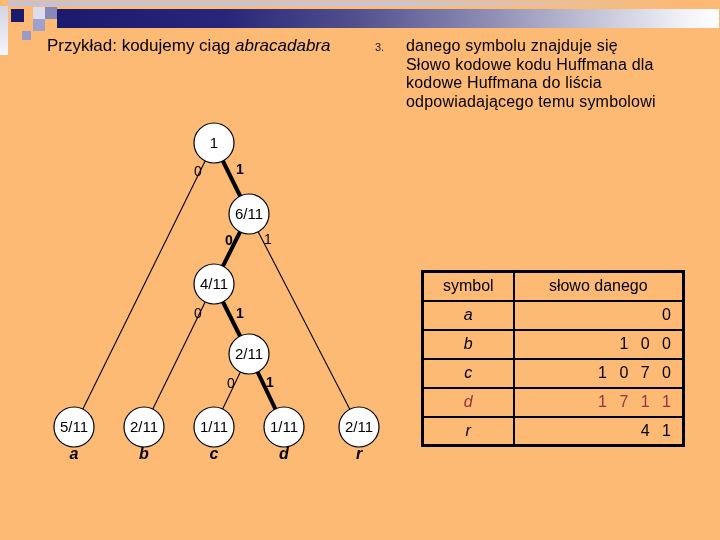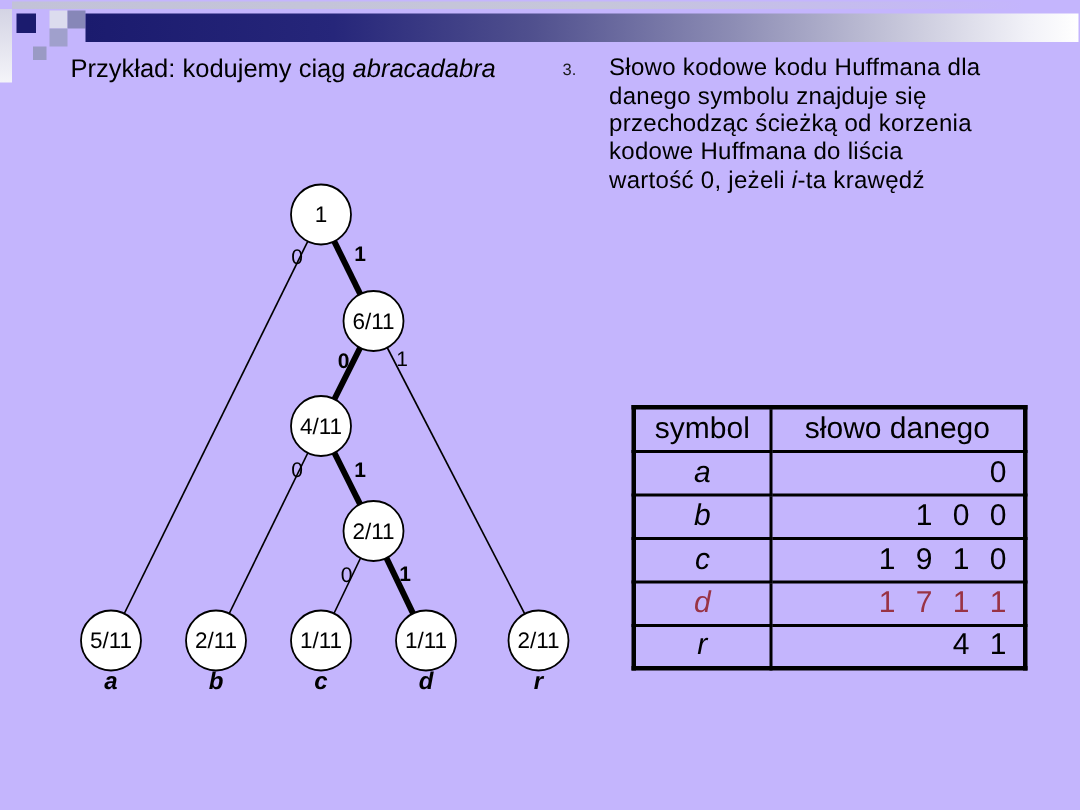--- a/index.html
+++ b/index.html
@@ -1,17 +1,17 @@
 <!DOCTYPE html>
 <html><head>
 <meta charset="utf-8">
 <style>
   html,body{margin:0;padding:0;background:#fff;}
   .slide{
-    position:relative;width:720px;height:540px;background:#c4b5fd;overflow:hidden;
+    position:relative;width:720px;height:540px;background:#fdba74;overflow:hidden;
     font-family:"Liberation Sans", sans-serif;color:#000;
   }
   
   .deco{position:absolute;}
   .top-strip{left:8px;top:1px;width:711px;height:5px;
     background:linear-gradient(to right,#c2c2d8 0%,#c6c6da 55%,rgba(255,255,255,0) 95%);}
   .left-strip{left:0;top:6px;width:8px;height:49px;
     background:linear-gradient(to bottom,#d4d4e4,#f4f4f9);}
   .sq-navy{left:11px;top:9px;width:13px;height:13px;background:#1b1b6e;}
   .sq-pale{left:33px;top:7px;width:12px;height:12px;background:#dcdcee;}
@@ -21,21 +21,21 @@
   .grad-bar{left:57px;top:9px;width:662px;height:19px;
     background:linear-gradient(to right,#1b1b6e 0%,#26267a 25%,#50508e 45%,#8c8cb4 65%,#c6c6da 82%,#f2f2f8 95%,#ffffff 100%);}
   
   .title{position:absolute;left:47px;top:36px;font-size:17px;line-height:20px;white-space:nowrap;}
   
   .note-number{position:absolute;left:375px;top:41px;font-size:11px;color:#1a1a1a;}
   .note-text{position:absolute;left:406px;top:37px;width:302px;font-size:16px;
     line-height:18.7px;letter-spacing:0.2px;}
   
   .code-table{position:absolute;left:421px;top:270px;width:264px;
-    border-collapse:collapse;table-layout:fixed;font-size:20px;}
+    border-collapse:collapse;table-layout:fixed;font-size:16px;}
   .code-table th,.code-table td{border:2px solid #000;height:29px;padding:0;
     box-sizing:border-box;font-weight:normal;vertical-align:middle;}
   .code-table{border:3px solid #000;}
   .code-table .col-sym{width:91px;}
   .code-table th{text-align:center;}
   .code-table td.sym{text-align:center;font-style:italic;}
   .code-table td.code{text-align:right;padding-right:7px;letter-spacing:4px;white-space:nowrap;}
   .code-table tr.hl td{color:#993344;}
   
   .tree-svg{position:absolute;left:0;top:0;}
@@ -52,25 +52,24 @@
   <div class="deco sq-pale"></div>
   <div class="deco sq-slate"></div>
   <div class="deco sq-lav"></div>
   <div class="deco sq-small"></div>
   <div class="deco grad-bar"></div>
 
   <div class="title"><span>Przykład: kodujemy ciąg </span><span style="font-style: italic;">abracadabra</span></div>
 
   <div class="note-number">3.</div>
   <div class="note-text">
+      <div><span>danego symbolu znajduje się</span></div>
       <div><span>Słowo kodowe kodu Huffmana dla</span></div>
-      <div><span>danego symbolu znajduje się</span></div>
-      <div><span>przechodząc ścieżką od korzenia</span></div>
       <div><span>kodowe Huffmana do liścia</span></div>
-      <div><span>wartość 0, jeżeli </span><span style="font-style: italic;">i</span><span>-ta krawędź</span></div>
+      <div><span>odpowiadającego temu symbolowi</span></div>
     </div>
 
   <svg class="tree-svg" width="720" height="540" viewBox="0 0 720 540">
       <line x1="214" y1="143" x2="74" y2="427" stroke="#000" stroke-width="1.1"></line>
       <line x1="214" y1="143" x2="249" y2="214" stroke="#000" stroke-width="4"></line>
       <line x1="249" y1="214" x2="214" y2="284" stroke="#000" stroke-width="4"></line>
       <line x1="249" y1="214" x2="359" y2="427" stroke="#000" stroke-width="1.1"></line>
       <line x1="214" y1="284" x2="144" y2="427" stroke="#000" stroke-width="1.1"></line>
       <line x1="214" y1="284" x2="249" y2="354" stroke="#000" stroke-width="4"></line>
       <line x1="249" y1="354" x2="214" y2="427" stroke="#000" stroke-width="1.1"></line>
@@ -123,21 +122,21 @@
         <tr>
           <td class="sym">a</td>
           <td class="code">0</td>
         </tr>
         <tr>
           <td class="sym">b</td>
           <td class="code">1 0 0</td>
         </tr>
         <tr>
           <td class="sym">c</td>
-          <td class="code">1 9 1 0</td>
+          <td class="code">1 0 7 0</td>
         </tr>
         <tr class="hl">
           <td class="sym">d</td>
           <td class="code">1 7 1 1</td>
         </tr>
         <tr>
           <td class="sym">r</td>
           <td class="code">4 1</td>
         </tr>
       </tbody>

